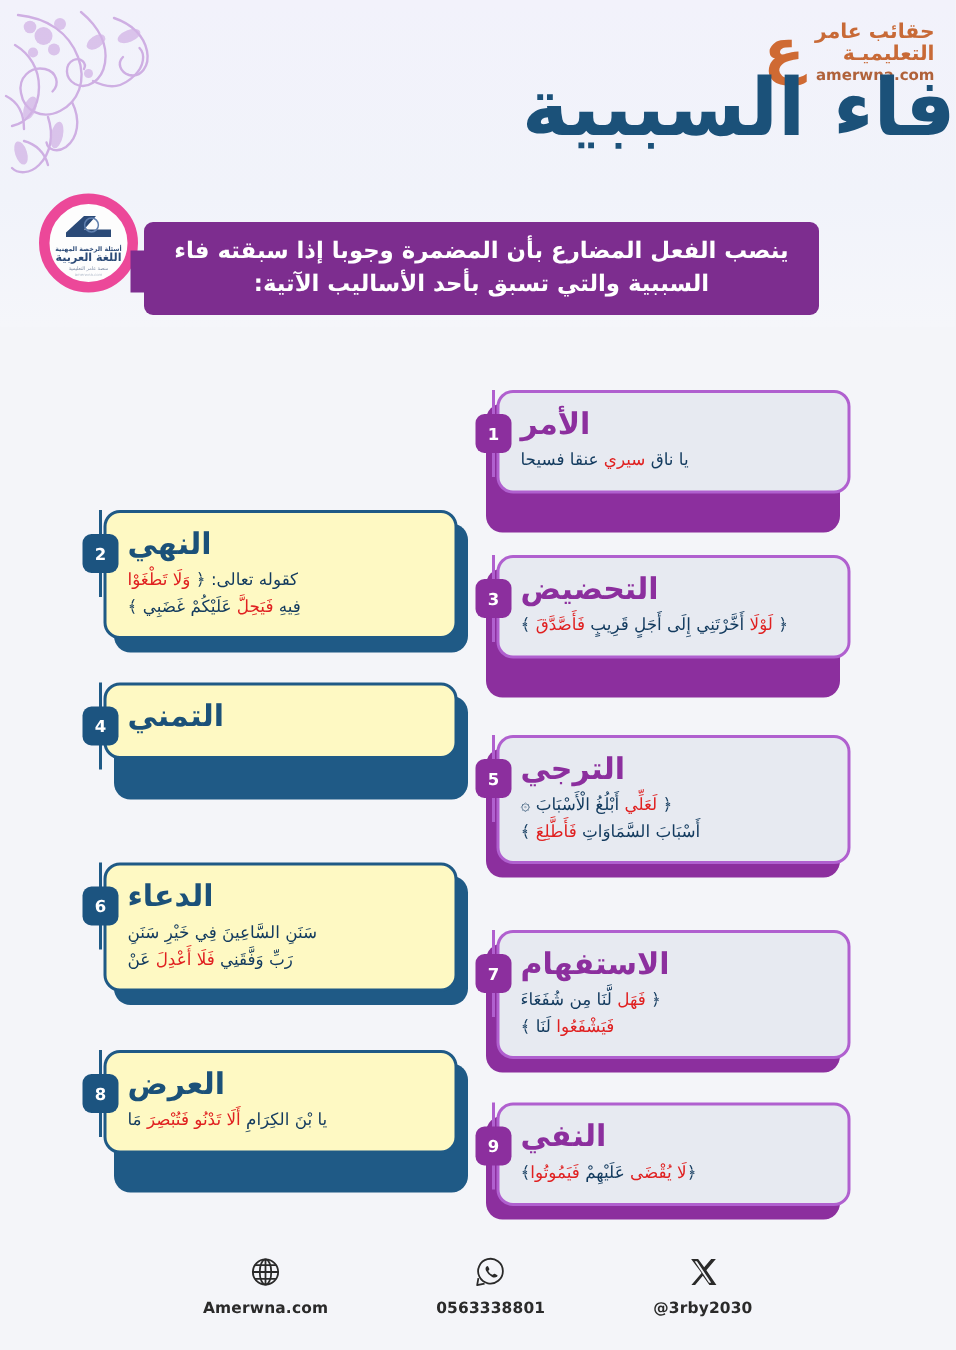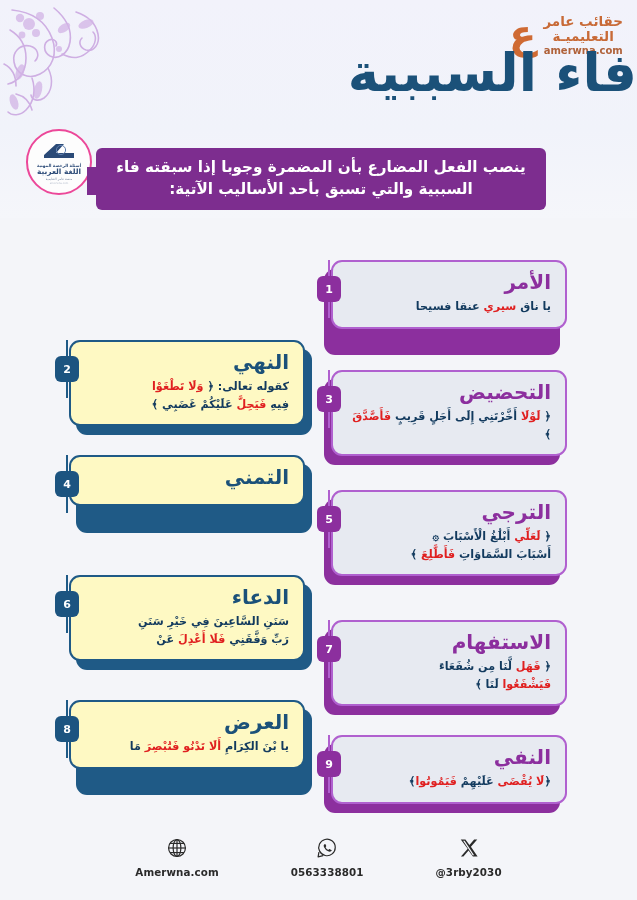--- a/index.html
+++ b/index.html
@@ -46,21 +46,21 @@
     font-size: 40px;
     line-height: 1;
     color: #cf6a33;
     font-weight: 700;
     font-family: "DejaVu Sans", sans-serif;
     margin-top: -2px;
   }
   #brand-logo .brand-text {
     display: flex;
     flex-direction: column;
-    align-items: center;
+    align-items: flex-start;
     line-height: 1.12;
   }
   #brand-logo .brand-l1,
   #brand-logo .brand-l2 {
     color: #c86a37;
     font-size: 13.5px;
     font-weight: 700;
     letter-spacing: .2px;
   }
   #brand-logo .brand-url {
@@ -83,21 +83,21 @@
     line-height: 1;
   }
 
   
   #academy-badge {
     position: absolute;
     top: 129px; left: 26px;
     width: 66px; height: 66px;
     border-radius: 50%;
     background: #fdfdfd;
-    border: 2px solid #ec4899;
+    border: 7px solid #ec4899;
     display: flex;
     flex-direction: column;
     align-items: center;
     justify-content: center;
     overflow: hidden;
   }
   #academy-badge .ab-top { margin-top: 2px; }
   #academy-badge .ab-l1 {
     font-size: 4.2px; color: #2b4a77; font-weight: 700; margin-top: 2px;
   }
@@ -147,31 +147,31 @@
   .col { position: absolute; top: 0; width: 260px; }
   #col-right { right: 62px; }   
   #col-left  { left: 53px; }    
 
   
   .card {
     position: absolute;
     width: 236px;
     border-radius: 11px;
     padding: 9px 14px 11px;
-    text-align: right;
+    text-align: left;
   }
   .card .card-title {
     font-size: 20px;
     font-weight: 900;
     line-height: 1.15;
     margin-bottom: 4px;
   }
   .card .card-body {
     font-size: 11.2px;
-    font-weight: 700;
+    font-weight: 400;
     line-height: 1.58;
     color: #123a5e;
     direction: rtl;
   }
   .card .hl { color: #e02020; }
 
   
   .card-shadow {
     position: absolute;
     border-radius: 11px;

